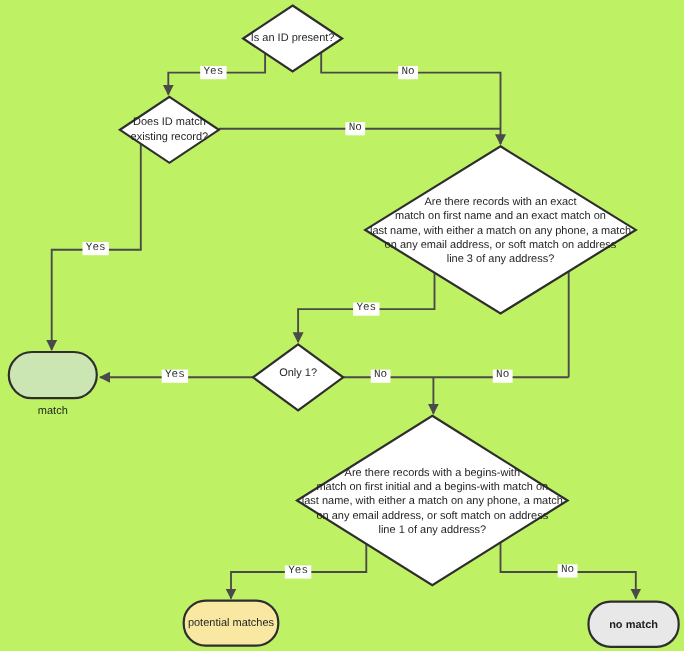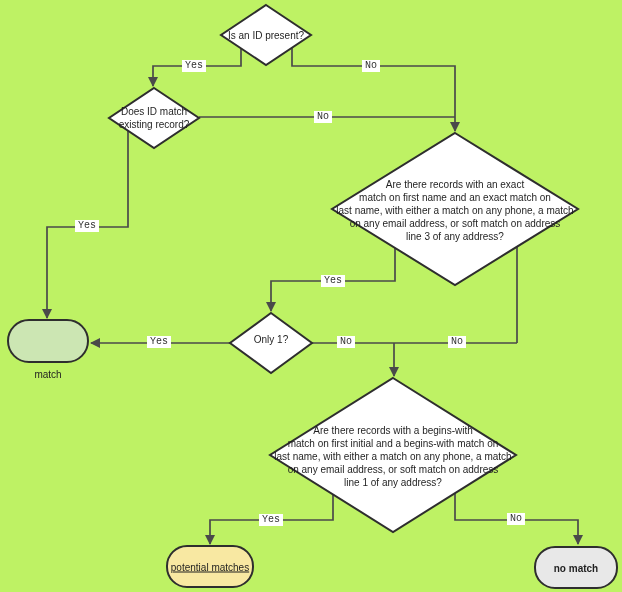--- a/index.html
+++ b/index.html
@@ -79,21 +79,21 @@
 last name, with either a match on any phone, a match
 on any email address, or soft match on address
 line 3 of any address?</div>
   <div class="lbl" style="left:271px; top:339px; width:70px;">Only 1?</div>
   <div class="lbl" style="left:393px; top:456px; width:260px;">Are there records with a begins-with
 match on first initial and a begins-with match on
 last name, with either a match on any phone, a match
 on any email address, or soft match on address
 line 1 of any address?</div>
   <div class="lbl" style="left:48px; top:326px; width:80px;margin-top:48px;">match</div>
-  <div class="lbl" style="left:210px; top:567px; width:100px;text-decoration:underline;">potential matches</div>
+  <div class="lbl" style="left:210px; top:567px; width:100px;">potential matches</div>
   <div class="lbl" style="left:576px; top:568px; width:80px;font-weight:bold;">no match</div>
 
   <div class="elbl" style="left:194px; top:66px;">Yes</div>
   <div class="elbl" style="left:371px; top:66px;">No</div>
   <div class="elbl" style="left:323px; top:117px;">No</div>
   <div class="elbl" style="left:87px; top:226px;">Yes</div>
   <div class="elbl" style="left:333px; top:281px;">Yes</div>
   <div class="elbl" style="left:159px; top:342px;">Yes</div>
   <div class="elbl" style="left:346px; top:342px;">No</div>
   <div class="elbl" style="left:457px; top:342px;">No</div>

